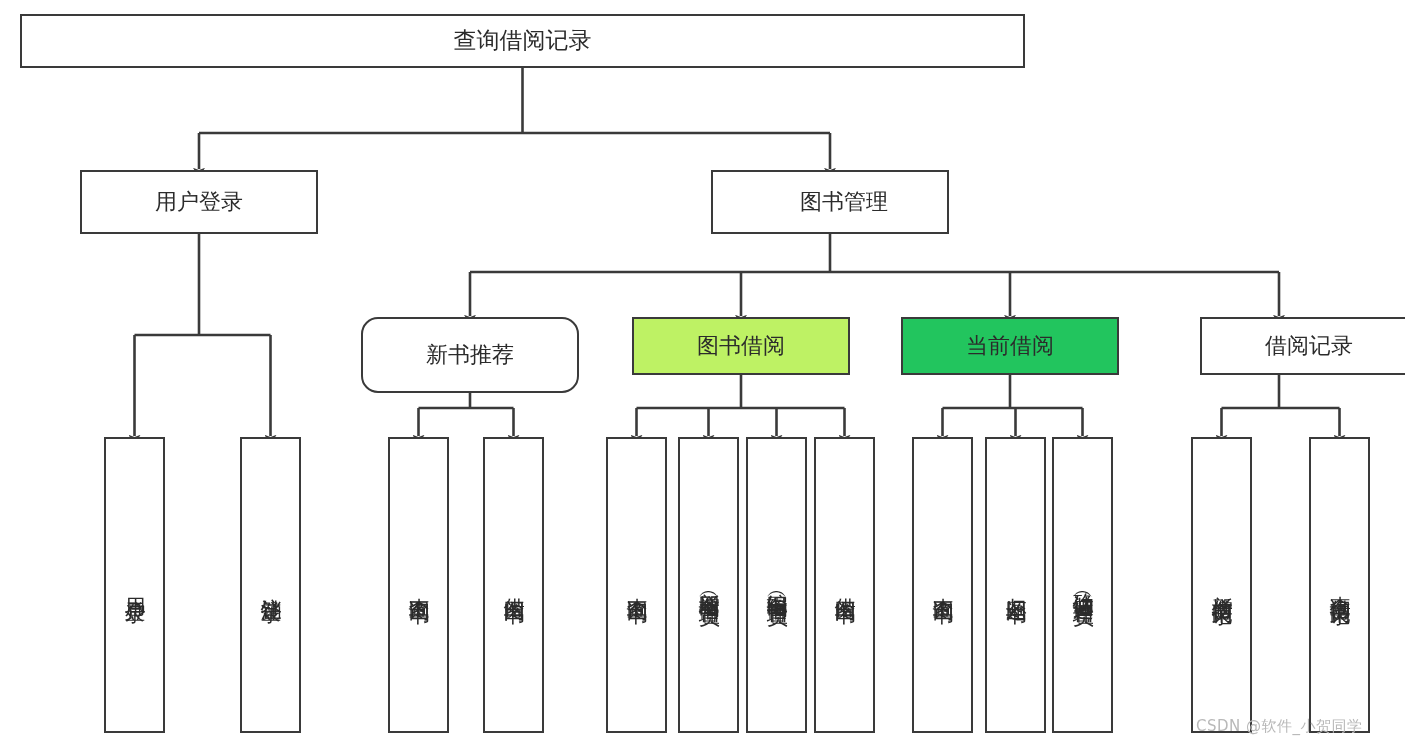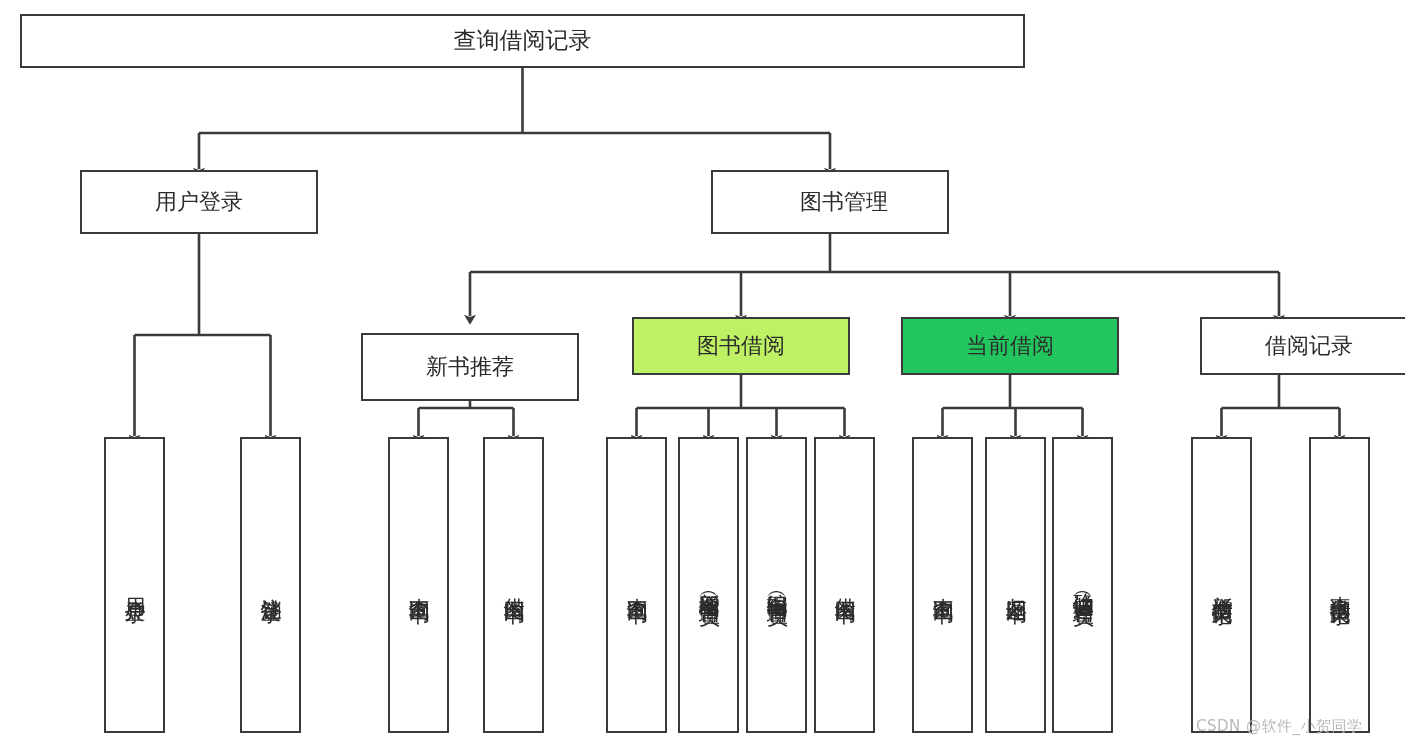--- a/index.html
+++ b/index.html
@@ -113,21 +113,21 @@
   <div id="node-layer">
       <div class="node-box level-root horiz" style="left: 20px; top: 14px; width: 1005px; height: 54px; border-color: rgb(58, 58, 58); background: rgb(255, 255, 255);">
         <span class="node-label" style="color: rgb(43, 43, 43);">查询借阅记录</span>
       </div>
       <div class="node-box level-1 horiz" style="left: 80px; top: 170px; width: 238px; height: 64px; border-color: rgb(58, 58, 58); background: rgb(255, 255, 255);">
         <span class="node-label" style="color: rgb(43, 43, 43);">用户登录</span>
       </div>
       <div class="node-box level-1 horiz" style="left: 711px; top: 170px; width: 238px; height: 64px; border-color: rgb(58, 58, 58); background: rgb(255, 255, 255); padding-left: 28px;">
         <span class="node-label" style="color: rgb(43, 43, 43);">图书管理</span>
       </div>
-      <div class="node-box level-2 horiz" style="left: 361px; top: 333px; width: 218px; height: 68px; border-color: rgb(58, 58, 58); background: rgb(255, 255, 255);">
+      <div class="node-box level-2 horiz" style="left: 361px; top: 317px; width: 218px; height: 76px; border-color: rgb(58, 58, 58); background: rgb(255, 255, 255); border-radius: 17px;">
         <span class="node-label" style="color: rgb(43, 43, 43);">新书推荐</span>
       </div>
       <div class="node-box level-2 horiz" style="left: 632px; top: 317px; width: 218px; height: 58px; border-color: rgb(58, 58, 58); background: #bef264;">
         <span class="node-label" style="color: rgb(43, 43, 43);">图书借阅</span>
       </div>
       <div class="node-box level-2 horiz" style="left: 901px; top: 317px; width: 218px; height: 58px; border-color: rgb(58, 58, 58); background: #22c55e;">
         <span class="node-label" style="color: rgb(43, 43, 43);">当前借阅</span>
       </div>
       <div class="node-box level-2 horiz" style="left: 1200px; top: 317px; width: 218px; height: 58px; border-color: rgb(58, 58, 58); background: rgb(255, 255, 255);">
         <span class="node-label" style="color: rgb(43, 43, 43);">借阅记录</span>

